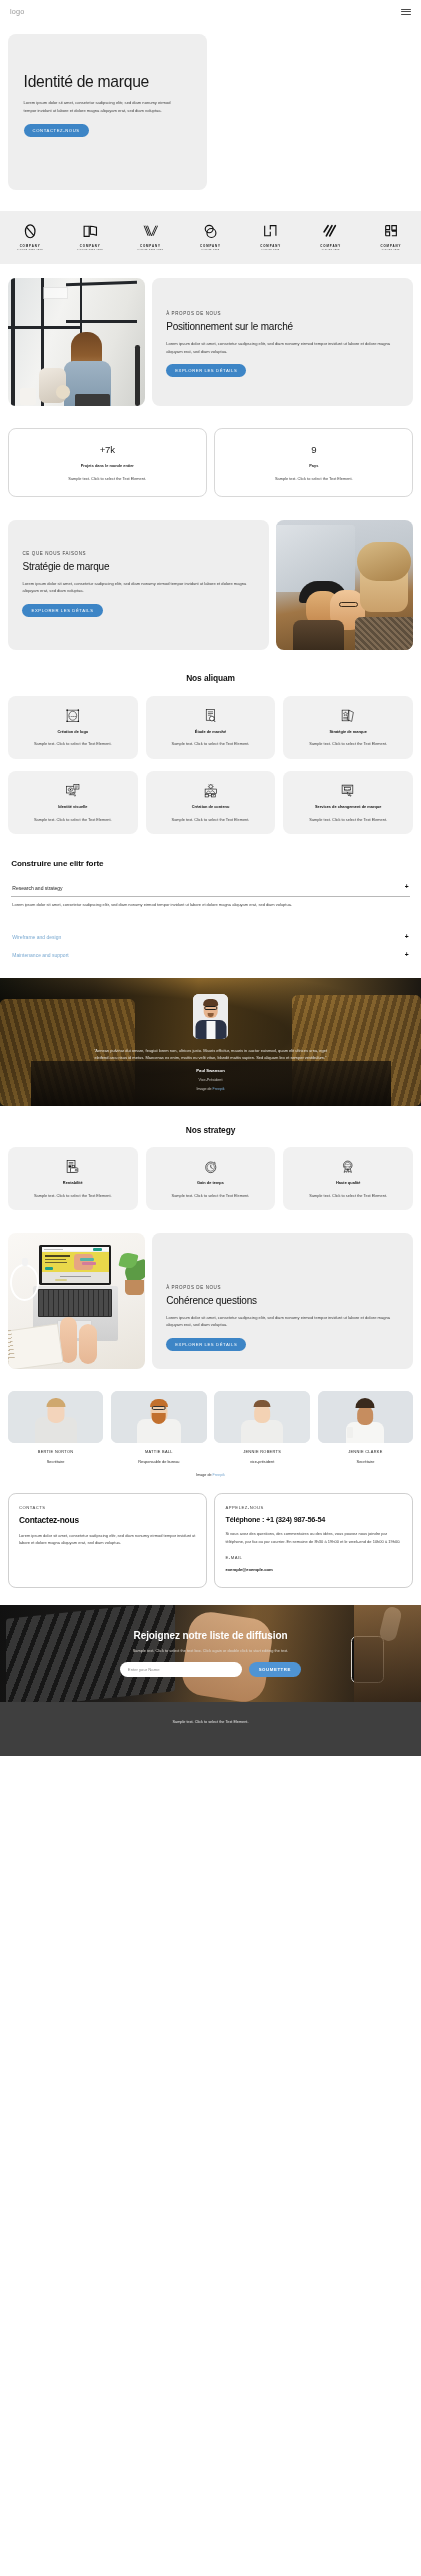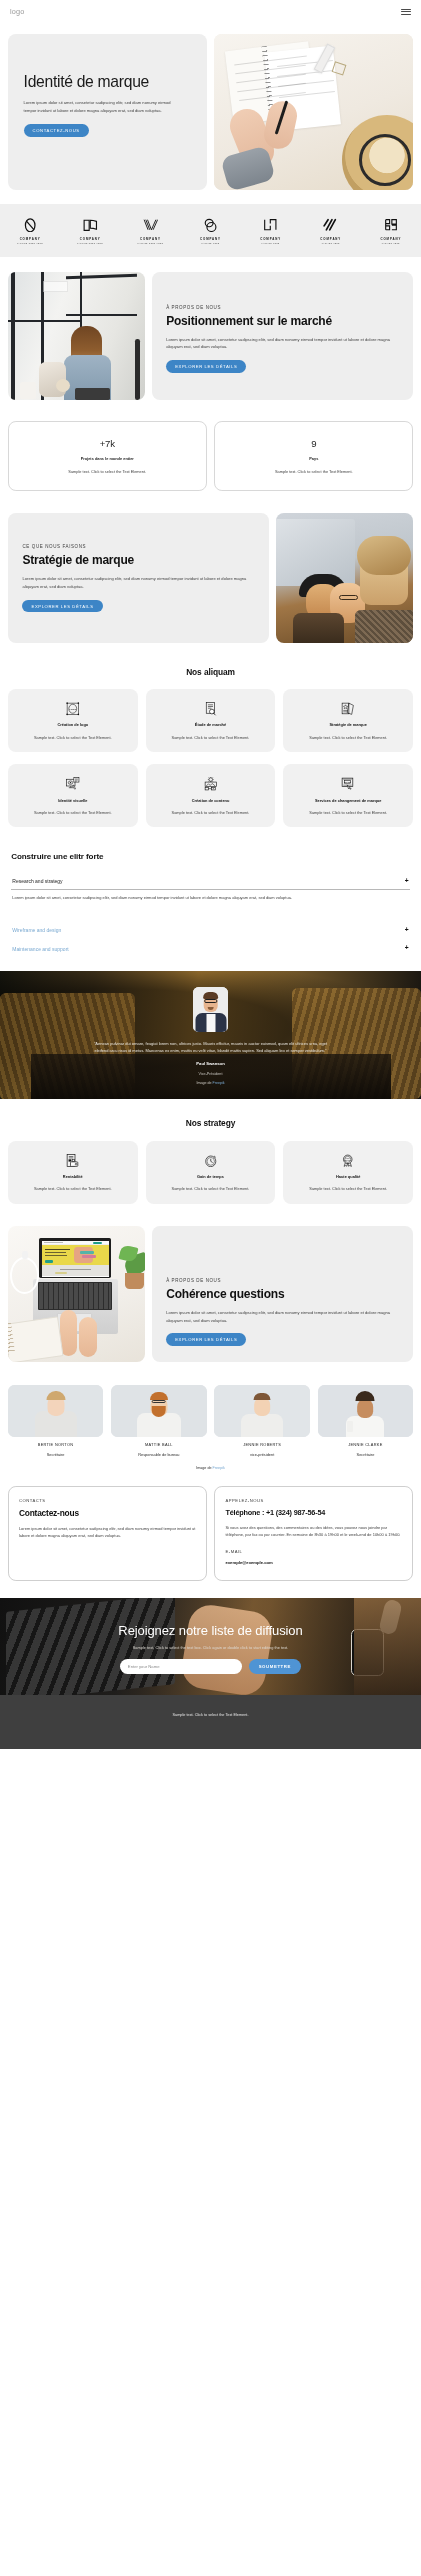--- a/index.html
+++ b/index.html
@@ -34,21 +34,21 @@
     font-size: 4.2px;
     letter-spacing: 0.6px;
     padding: 3.9px 9px;
     cursor: pointer;
     font-family: "Liberation Sans", sans-serif;
   }
   .eyebrow { font-size: 4.5px; letter-spacing: 0.6px; color: #3c3c3c; margin-bottom: 5px; }
   .body-txt { font-size: 4.1px; line-height: 1.85; color: #3f3f3f; }
 
   
-  .hero { display: flex; gap: 6.7px; padding: 10px 7.9px 0 7.9px; }
+  .hero { display: flex; gap: 6.7px; padding: 10px 7.9px 0 7.9px; flex-direction: column; }
   .hero-left {
     width: 199px; min-height: 156px; background: #eeeeee; border-radius: 7.9px;
     padding: 39px 15.7px 0 15.7px;
   }
   .hero-title { font-size: 15.7px; font-weight: 400; line-height: 1.12; letter-spacing: -0.3px; color: #1a1a1a; }
   .hero-sub { margin-top: 9px; width: 160px; }
   .hero-btn-wrap { margin-top: 10px; }
   .hero-right { flex: 1; border-radius: 7.9px; overflow: hidden; position: relative;
     background: linear-gradient(150deg,#f4f0ea 0%,#ece6dd 45%,#e3d7c4 100%); }
 
@@ -63,21 +63,21 @@
   }
   .logo-item { display: flex; flex-direction: column; align-items: center; width: 43px; }
   .logo-mark { height: 17px; display:flex; align-items:center; justify-content:center; }
   .logo-name { font-size: 2.9px; font-weight: 700; letter-spacing: 0.9px; margin-top: 3.9px; color: #111; }
   .logo-tag { font-size: 1.5px; letter-spacing: 0.6px; margin-top: 1.1px; color: #222; }
 
   
   .split { display: flex; gap: 6.7px; padding: 14.6px 7.9px 0 7.9px; }
   .split-img { width: 137px; height: 128px; border-radius: 7.9px; overflow: hidden; position: relative; }
   .split-txt { flex: 1; background: #eeeeee; border-radius: 7.9px; padding: 33px 14.6px 14.6px 14.6px; }
-  .split-h2 { font-size: 12px; font-weight: 700; line-height: 1.16; letter-spacing: -0.2px; color: #111; margin-bottom: 7.3px; }
+  .split-h2 { font-size: 10px; font-weight: 400; line-height: 1.16; letter-spacing: -0.2px; color: #111; margin-bottom: 7.3px; }
 
   
   .stats { display: flex; gap: 7.9px; padding: 21.3px 7.9px 0 7.9px; }
   .stat {
     flex: 1; border: 0.6px solid #d8d8d8; border-radius: 7.9px;
     padding: 15.7px 9px 14.6px 9px; text-align: center; min-height: 63px;
   }
   .stat-num { font-size: 9.6px; font-weight: 300; color: #262626; letter-spacing: -0.3px; text-align: center; }
   .stat-label { font-size: 3.9px; font-weight: 700; margin-top: 7.3px; color: #1d1d1d; }
   .stat-desc { font-size: 3.9px; margin-top: 7.9px; line-height: 1.6; color: #3f3f3f; }
@@ -158,21 +158,21 @@
   .contact-p { font-size: 4px; line-height: 1.85; color: #3f3f3f; margin-top: 6.2px; }
   .contact-label { font-size: 4.2px; letter-spacing: 0.5px; color: #3a3a3a; margin-top: 10px; }
   .contact-email { font-size: 4.2px; font-weight: 700; color: #111; margin-top: 6.7px; }
 
   
   .newsletter {
     margin-top: 17px; height: 97px; position: relative; overflow: hidden;
     background: linear-gradient(100deg,#1a1a1a 0%,#272523 35%,#7b5a32 62%,#1c1a18 100%);
     display: flex; flex-direction: column; align-items: center; padding-top: 25px;
   }
-  .nl-title { position: relative; z-index: 3; color: #ffffff; font-size: 13px; font-weight: 400; letter-spacing: -0.1px; }
+  .nl-title { position: relative; z-index: 3; color: #ffffff; font-size: 10px; font-weight: 700; letter-spacing: -0.1px; }
   .nl-sub { position: relative; z-index: 3; color: #ddd9d2; font-size: 3.9px; margin-top: 7.3px; }
   .nl-form { position: relative; z-index: 3; display: flex; gap: 6.7px; margin-top: 9px; align-items: center; }
   .nl-input {
     width: 122px; height: 15px; border-radius: 22.5px; border: none; outline: none;
     padding: 0 7.9px; font-size: 4.2px; color: #555; background: #fff;
     font-family: "Liberation Sans", sans-serif;
   }
   .nl-input::placeholder { color: #8d8d8d; }
   .nl-btn {
     background: #4f94d4; color: #fff; border: none; border-radius: 22.5px;

